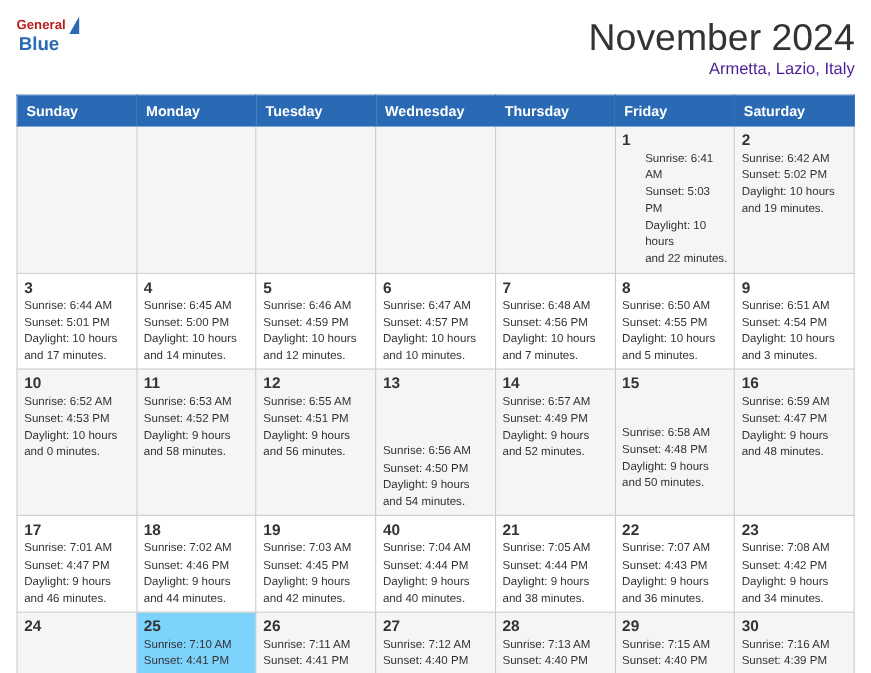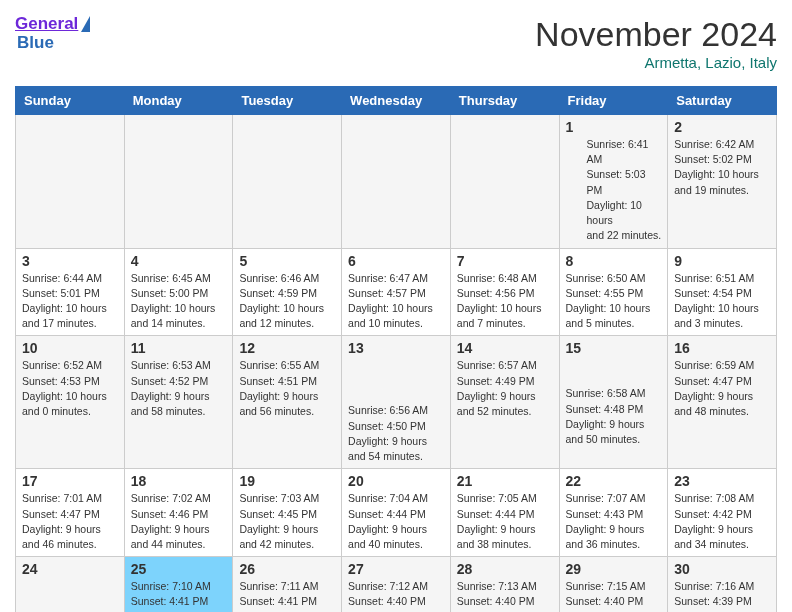--- a/index.html
+++ b/index.html
@@ -18,29 +18,29 @@
     .calendar thead tr th { background: #2a6ab5; }
   </style>
 </head>
 <body>
 
 <div class="page">
   <div class="header">
     <div class="logo">
       <div style="display:flex; flex-direction:column; line-height:1.1;">
         <div style="display:flex; align-items:center;">
-          <span style="font-size:17px; font-weight:bold; color:#6d28d9;text-decoration:underline;">General</span>
+          <span style="font-size:12px; font-weight:bold; color:#b91c1c;">General</span>
           <div style="width:0; height:0; border-left:9px solid transparent; border-bottom:16px solid #2a6ab5; margin-left:3px;"></div>
         </div>
         <span style="font-size:17px; font-weight:bold; color:#2a6ab5; margin-left:2px;">Blue</span>
       </div>
     </div>
     <div class="title-section">
       <div style="font-size:34px; color:#333; font-weight:normal;">November 2024</div>
-      <div style="font-size:15px; color:#0f766e;">Armetta, Lazio, Italy</div>
+      <div style="font-size:15px; color:#4c1d95;">Armetta, Lazio, Italy</div>
     </div>
   </div>
 
   <table class="calendar">
     <thead>
       <tr>
       <th>Sunday</th>
           <th>Monday</th>
           <th>Tuesday</th>
           <th>Wednesday</th>
@@ -189,21 +189,21 @@
 and 44 minutes.</div>
           </td>
           <td style="background: rgb(255, 255, 255);">
             <span class="day-number">19</span>
             <div class="day-info" style="white-space: pre-line;">Sunrise: 7:03 AM
 Sunset: 4:45 PM
 Daylight: 9 hours
 and 42 minutes.</div>
           </td>
           <td style="background: rgb(255, 255, 255);">
-            <span class="day-number">20</span>
+            <span class="day-number">40</span>
             <div class="day-info" style="white-space: pre-line;">Sunrise: 7:04 AM
 Sunset: 4:44 PM
 Daylight: 9 hours
 and 40 minutes.</div>
           </td>
           <td style="background: rgb(255, 255, 255);">
             <span class="day-number">21</span>
             <div class="day-info" style="white-space: pre-line;">Sunrise: 7:05 AM
 Sunset: 4:44 PM
 Daylight: 9 hours

